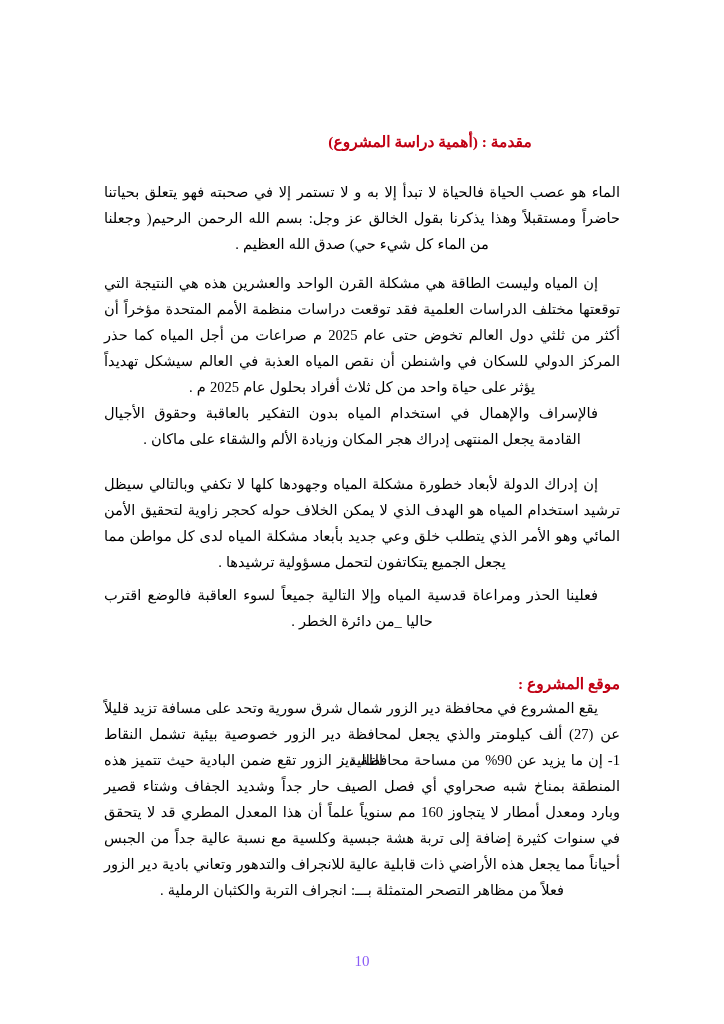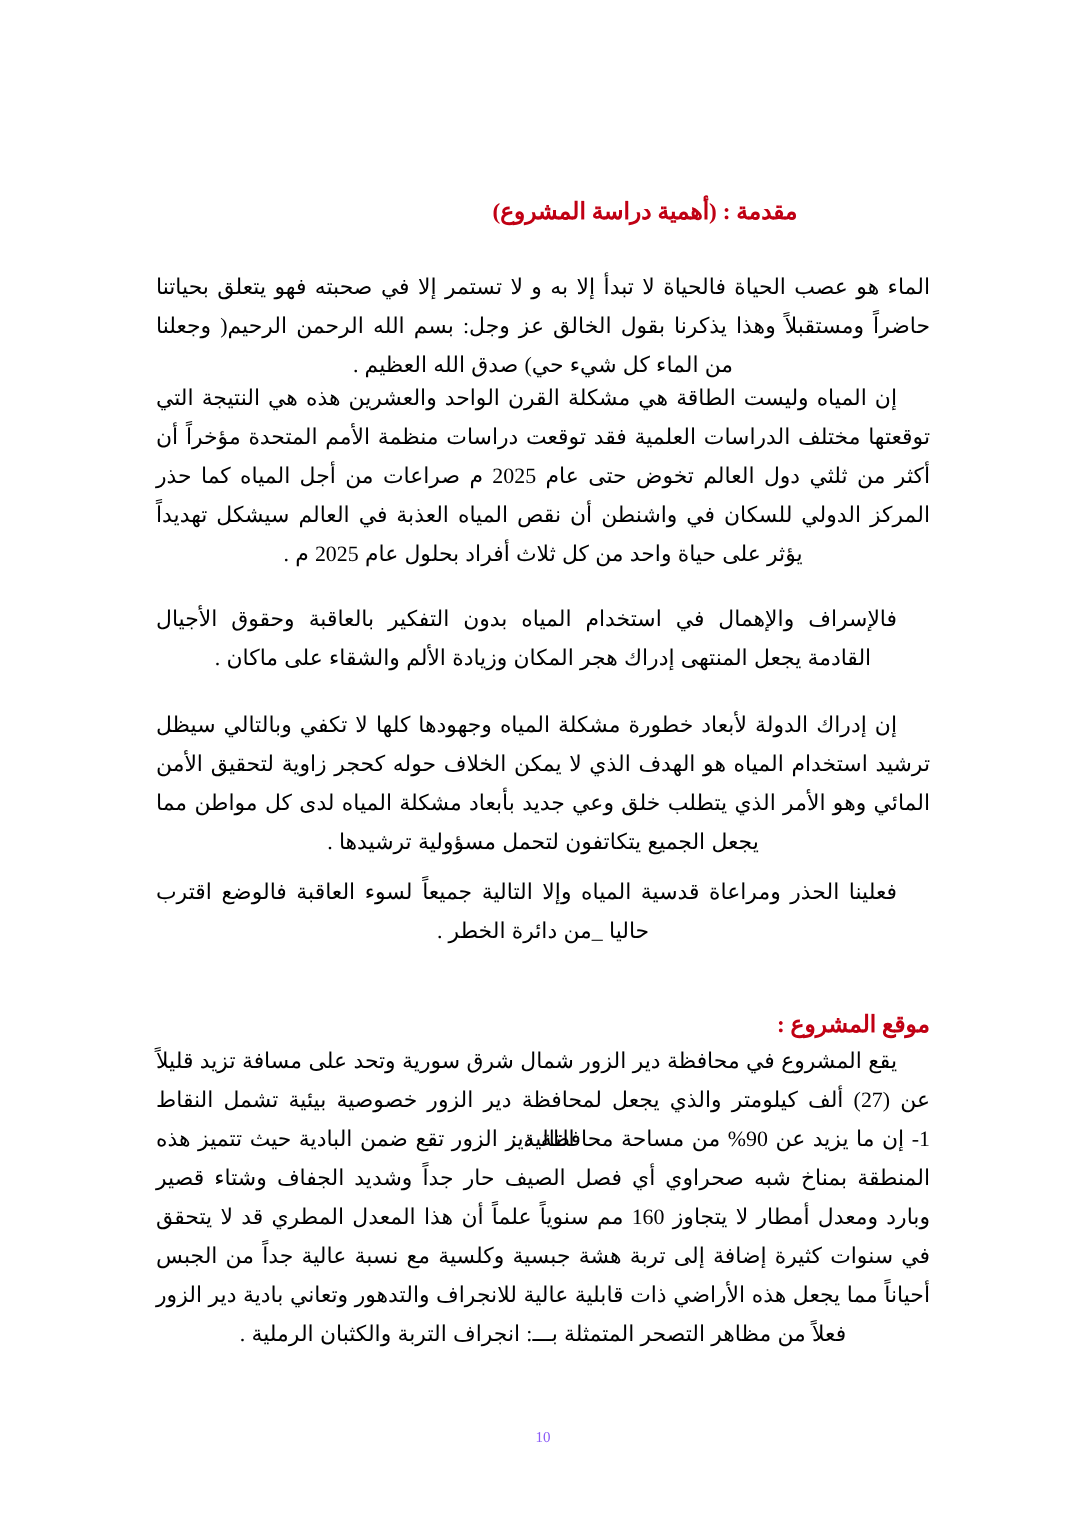--- a/index.html
+++ b/index.html
@@ -75,36 +75,36 @@
     text-align-last: center;
   }
 
   .block {
     position: absolute;
     right: 0;
     width: 516px;
   }
 
   #block-intro  { top: 168px; }
-  #block-p2     { top: 242px; }
+  #block-p2     { top: 259px; }
   #block-p3     { top: 389px; }
   #block-p4     { top: 460px; }
   #block-p5     { top: 571px; }
 
   #block-loc1   { top: 684px; }
   #block-loc2   { top: 736px; }
 
   
   .page-number {
     position: absolute;
     left: 0;
     right: 0;
     top: 942px;
     text-align: center;
-    font-size: 10px;
+    font-size: 15px;
     color: #8b5cf6;
     direction: ltr;
   }
 </style>
 </head>
 <body>
 
 <div class="page">
   <div class="content">
 

